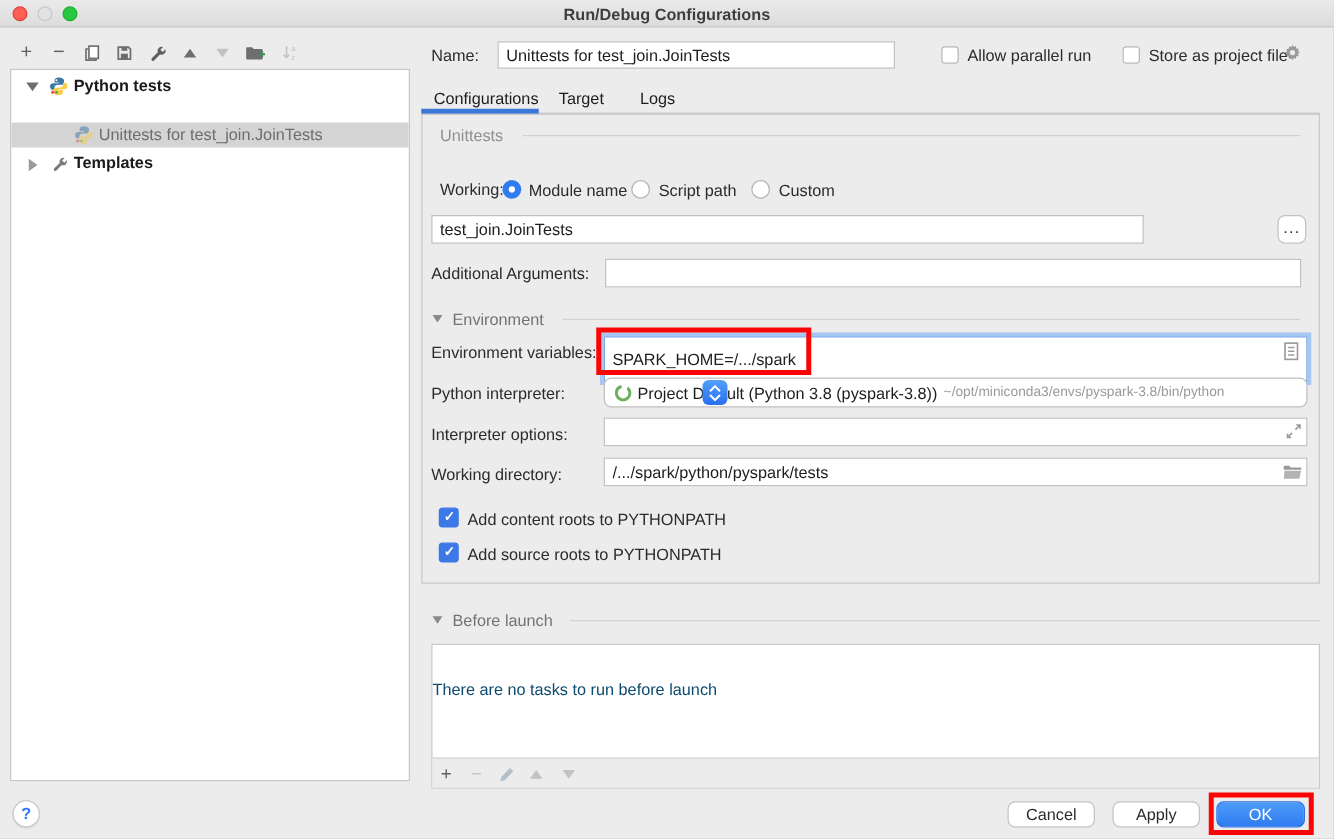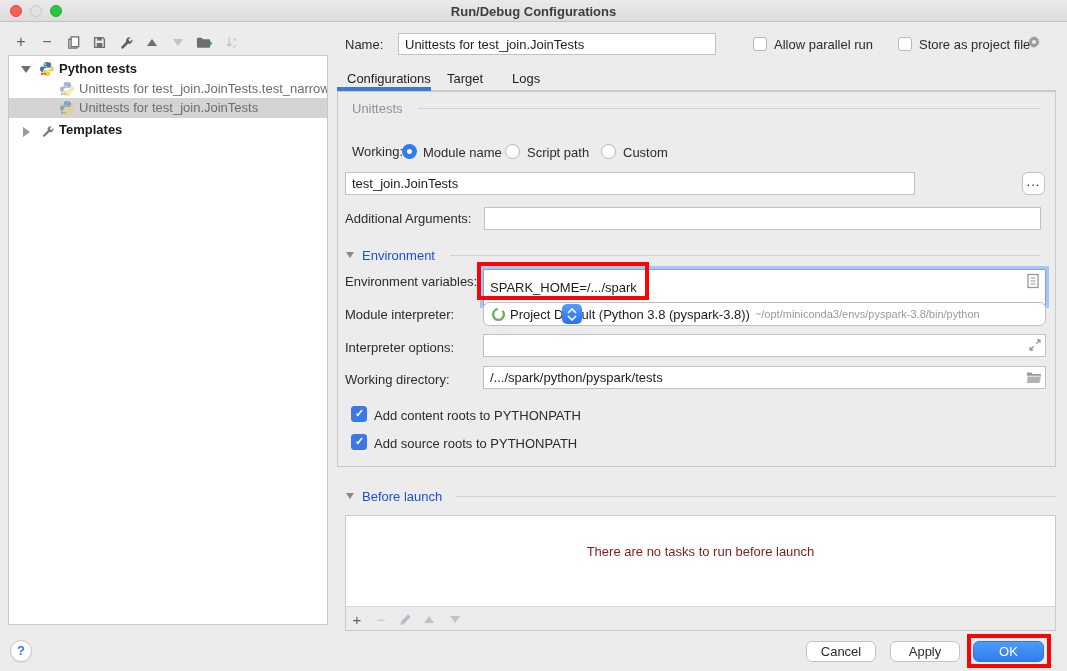--- a/index.html
+++ b/index.html
@@ -65,29 +65,29 @@
 
   
   .redbox { border:4px solid #fa0505; background:transparent; z-index:50; }
 
   
   #env-input { box-shadow:0 0 0 3px #a6c7f2; border-color:#7aa7e8; }
 
   
   #task-panel { left:345px; top:515px; width:711px; height:116px; border:1px solid #c9c9c9; background:#fff; }
   #task-strip { position:absolute; left:0; bottom:0; width:709px; height:24px; background:#ececec; border-top:1px solid #d4d4d4; }
-  #task-msg { position:absolute; left:0; right:0; top:28px; text-align:center; color:#7f1d1d; }
+  #task-msg { position:absolute; left:0; right:0; top:28px; color:#0c4a6e; }
   .stripi { position:absolute; top:3px; width:18px; height:18px; display:flex; align-items:center; justify-content:center; font-size:15px; }
   .tri-up { width:0; height:0; border-left:5px solid transparent; border-right:5px solid transparent; border-bottom:7px solid #c2c2c2; }
   .tri-down { width:0; height:0; border-left:5px solid transparent; border-right:5px solid transparent; border-top:7px solid #c2c2c2; }
   .tri-up.en { border-bottom-color:#6e6e6e; }
 
   #help { left:10px; top:640px; width:22px; height:22px; border-radius:50%; border:1px solid #c9c9c9; background:#fff; color:#3477f6; font-weight:bold; text-align:center; line-height:20px; box-shadow:0 1px 1px rgba(0,0,0,.08); }
 
-  .seclbl { color:#1d4ed8; }
+  .seclbl { color:#737373; }
   svg { display:block; }
 </style>
 </head>
 <body>
 
 <div id="win">
 
   <div id="titlebar" class="abs">
     <div class="abs tl" style="left:10px;background:#ff5f57;border:1px solid #e0443e;"></div>
     <div class="abs tl" style="left:30px;background:#e2e2e2;border:1px solid #c9c9c9;"></div>
@@ -144,31 +144,20 @@
         <svg width="16" height="16" viewBox="0 0 16 16">
             <path fill="#3b77a8" d="M7.9 1C5.9 1 4.7 1.8 4.7 3.3V5h3.4v.6H3.4C2 5.6 1 6.6 1 8.2s1 2.6 2.4 2.6h1.2V9.2c0-1.4 1.2-2.4 2.6-2.4h3.2c1.1 0 1.8-.8 1.8-1.9V3.3C12.2 1.8 10 1 7.9 1z"></path>
             <path fill="#f7ce46" d="M8.1 15c2 0 3.2-.8 3.2-2.3V11H7.9v-.6h4.7c1.4 0 2.4-1 2.4-2.6s-1-2.6-2.4-2.6h-1.2v1.6c0 1.4-1.2 2.4-2.6 2.4H5.6c-1.1 0-1.8.8-1.8 1.9v1.6C3.8 14.2 6 15 8.1 15z"></path>
             <circle fill="#fff" cx="6.2" cy="3.1" r=".8"></circle>
             <path fill="#d8434a" d="M2.2 11.2l3 1.6-3 1.6z"></path>
             <circle fill="#57a657" cx="6.2" cy="12.8" r="1.1"></circle>
           </svg>
       </span>
       <span class="bold" style="position:absolute;left:50px;">Python tests</span>
     </div>
-    <div class="trow" style="top:23px;">
-      <span class="tw fade" style="left:50px;">
-        <svg width="16" height="16" viewBox="0 0 16 16">
-            <path fill="#3b77a8" d="M7.9 1C5.9 1 4.7 1.8 4.7 3.3V5h3.4v.6H3.4C2 5.6 1 6.6 1 8.2s1 2.6 2.4 2.6h1.2V9.2c0-1.4 1.2-2.4 2.6-2.4h3.2c1.1 0 1.8-.8 1.8-1.9V3.3C12.2 1.8 10 1 7.9 1z"></path>
-            <path fill="#f7ce46" d="M8.1 15c2 0 3.2-.8 3.2-2.3V11H7.9v-.6h4.7c1.4 0 2.4-1 2.4-2.6s-1-2.6-2.4-2.6h-1.2v1.6c0 1.4-1.2 2.4-2.6 2.4H5.6c-1.1 0-1.8.8-1.8 1.9v1.6C3.8 14.2 6 15 8.1 15z"></path>
-            <path fill="#d8434a" d="M2.2 11.2l3 1.6-3 1.6z"></path>
-            <circle fill="#57a657" cx="6.2" cy="12.8" r="1.1"></circle>
-          </svg>
-      </span>
-      <span class="childtxt" style="position:absolute;left:70px;">Unittests for test_join.JoinTests.test_narrow</span>
-    </div>
     <div class="trow sel" style="top:42px;">
       <span class="tw fade" style="left:50px;">
         <svg width="16" height="16" viewBox="0 0 16 16">
             <path fill="#3b77a8" d="M7.9 1C5.9 1 4.7 1.8 4.7 3.3V5h3.4v.6H3.4C2 5.6 1 6.6 1 8.2s1 2.6 2.4 2.6h1.2V9.2c0-1.4 1.2-2.4 2.6-2.4h3.2c1.1 0 1.8-.8 1.8-1.9V3.3C12.2 1.8 10 1 7.9 1z"></path>
             <path fill="#f7ce46" d="M8.1 15c2 0 3.2-.8 3.2-2.3V11H7.9v-.6h4.7c1.4 0 2.4-1 2.4-2.6s-1-2.6-2.4-2.6h-1.2v1.6c0 1.4-1.2 2.4-2.6 2.4H5.6c-1.1 0-1.8.8-1.8 1.9v1.6C3.8 14.2 6 15 8.1 15z"></path>
             <path fill="#d8434a" d="M2.2 11.2l3 1.6-3 1.6z"></path>
             <circle fill="#57a657" cx="6.2" cy="12.8" r="1.1"></circle>
           </svg>
       </span>
       <span class="childtxt" style="position:absolute;left:70px;">Unittests for test_join.JoinTests</span>
@@ -234,21 +223,21 @@
   <span class="abs lbl" style="left:345px;top:274px;">Environment variables:</span>
   <input id="env-input" class="fld" style="left: 483px; top: 269px; width: 563px; height: 36px;" value="SPARK_HOME=/.../spark">
   <span class="abs" style="left:1026px;top:273px;">
     <svg width="14" height="16" viewBox="0 0 14 16">
         <rect x="2" y="1.5" width="10" height="13" fill="#fff" stroke="#9a9a9a" stroke-width="1.3"></rect>
         <path d="M4.5 5h5M4.5 8h5M4.5 11h5" stroke="#9a9a9a" stroke-width="1.2"></path>
       </svg>
   </span>
   <div class="abs redbox" style="left:477px;top:262px;width:172px;height:38px;"></div>
 
-  <span class="abs lbl" style="left:345px;top:307px;">Module interpreter:</span>
+  <span class="abs lbl" style="left:345px;top:307px;">Python interpreter:</span>
   <div id="interp-combo" class="abs">
     <span class="abs" style="left:7px;top:4px;">
       <svg width="15" height="15" viewBox="0 0 15 15">
           <circle cx="7.5" cy="7.5" r="5.4" fill="none" stroke="#6cb05c" stroke-width="2.4" stroke-dasharray="24 5"></circle>
         </svg>
     </span>
     <span class="main">Project Default (Python 3.8 (pyspark-3.8))</span>
     <span class="path">~/opt/miniconda3/envs/pyspark-3.8/bin/python</span>
   </div>
   <div id="stepper" class="abs">

